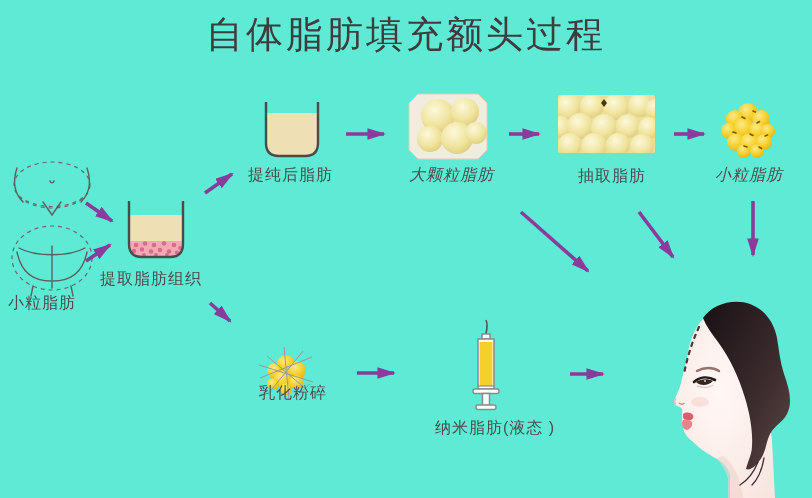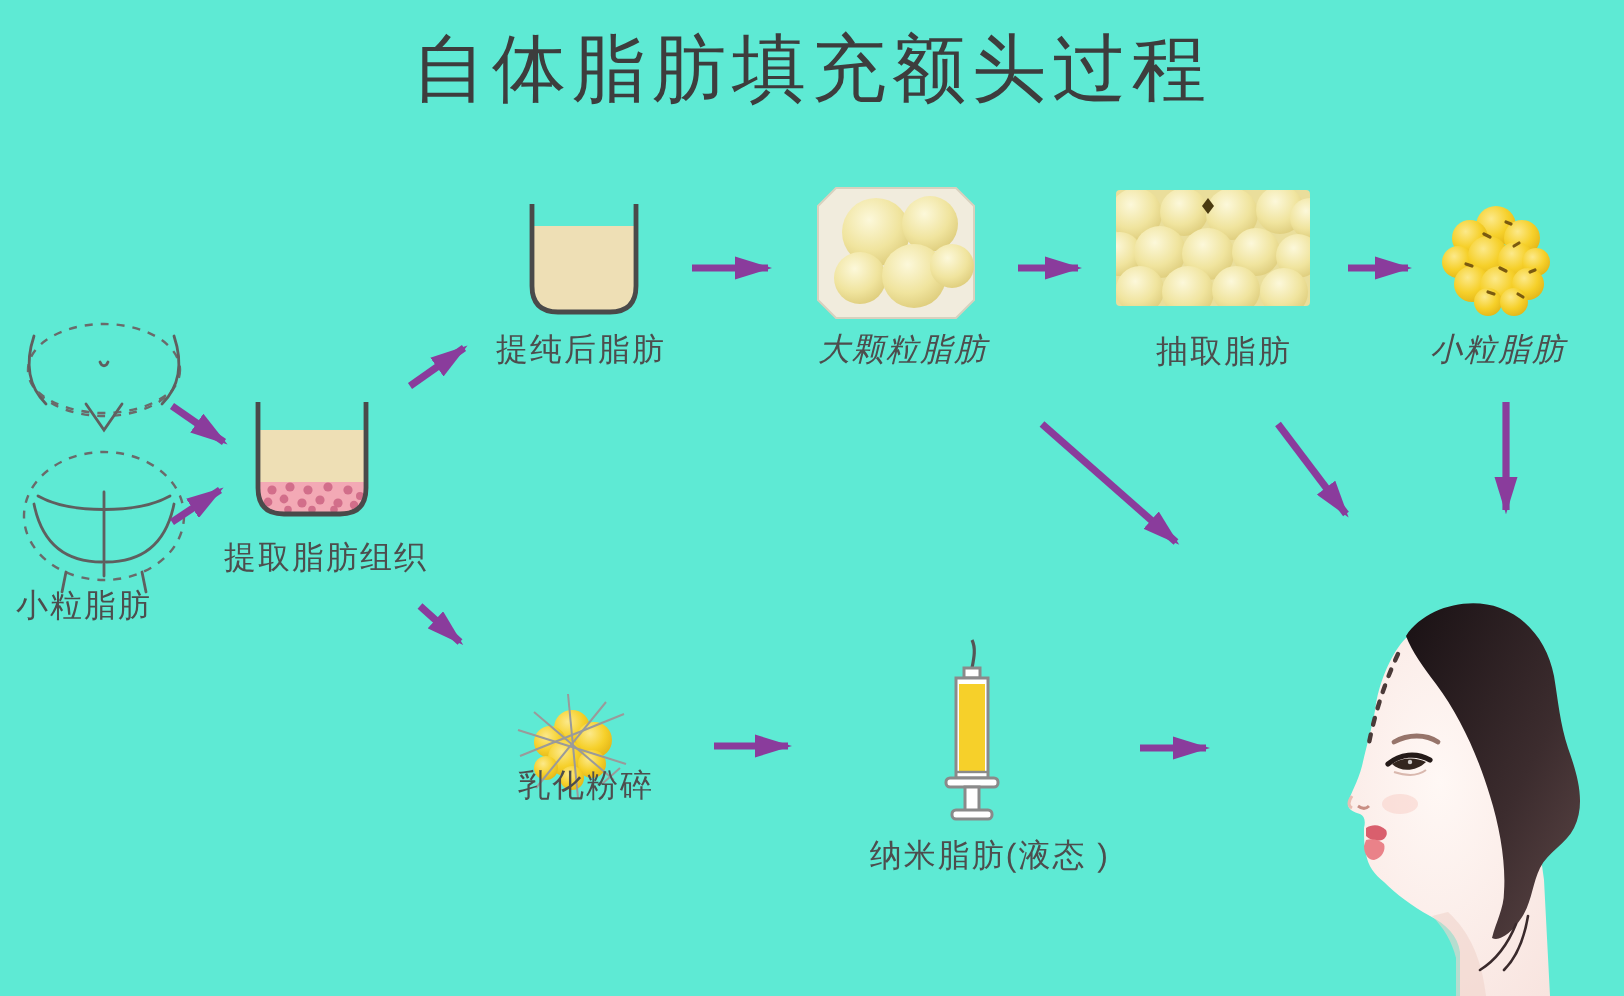--- a/index.html
+++ b/index.html
@@ -66,21 +66,21 @@
           <circle cx="36" cy="51" r="2.3"></circle>
         <circle cx="45" cy="52.5" r="2.3"></circle>
           <circle cx="53" cy="53.5" r="2.1"></circle>
         <circle cx="20" cy="55.8" r="1.9"></circle>
           <circle cx="32" cy="55.8" r="1.9"></circle>
           <circle cx="43" cy="55.8" r="1.9"></circle>
       </g>
       <path class="beaker-wall" d="M5,2 L5,45 Q5,58 18,58 L46,58 Q59,58 59,45 L59,2"></path>
     </svg>
   </div>
-  <div class="abs node-label" style="left:112px;top:269px;width:96px;">提取脂肪组织</div>
+  <div class="abs node-label" style="left:100px;top:269px;width:96px;">提取脂肪组织</div>
 
   <div class="abs" style="left:262px;top:100px;">
     <svg width="60" height="62" viewBox="0 0 60 62">
       <path class="fill-cream" d="M4,13 L4,43 Q4,56 17,56 L43,56 Q56,56 56,43 L56,13 Z"></path>
       <path class="beaker-wall" d="M4,2 L4,43 Q4,56 17,56 L43,56 Q56,56 56,43 L56,2"></path>
     </svg>
   </div>
   <div class="abs node-label" style="left:248px;top:165px;width:85px;">提纯后脂肪</div>
 
   <div class="abs" style="left:408px;top:93px;">

